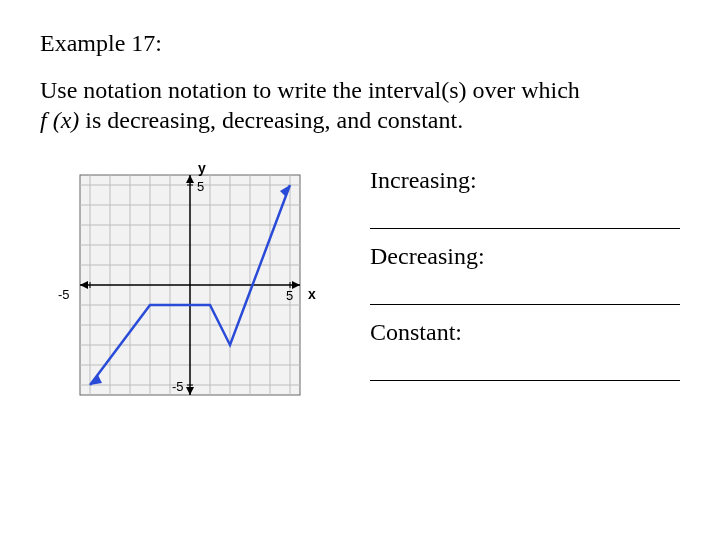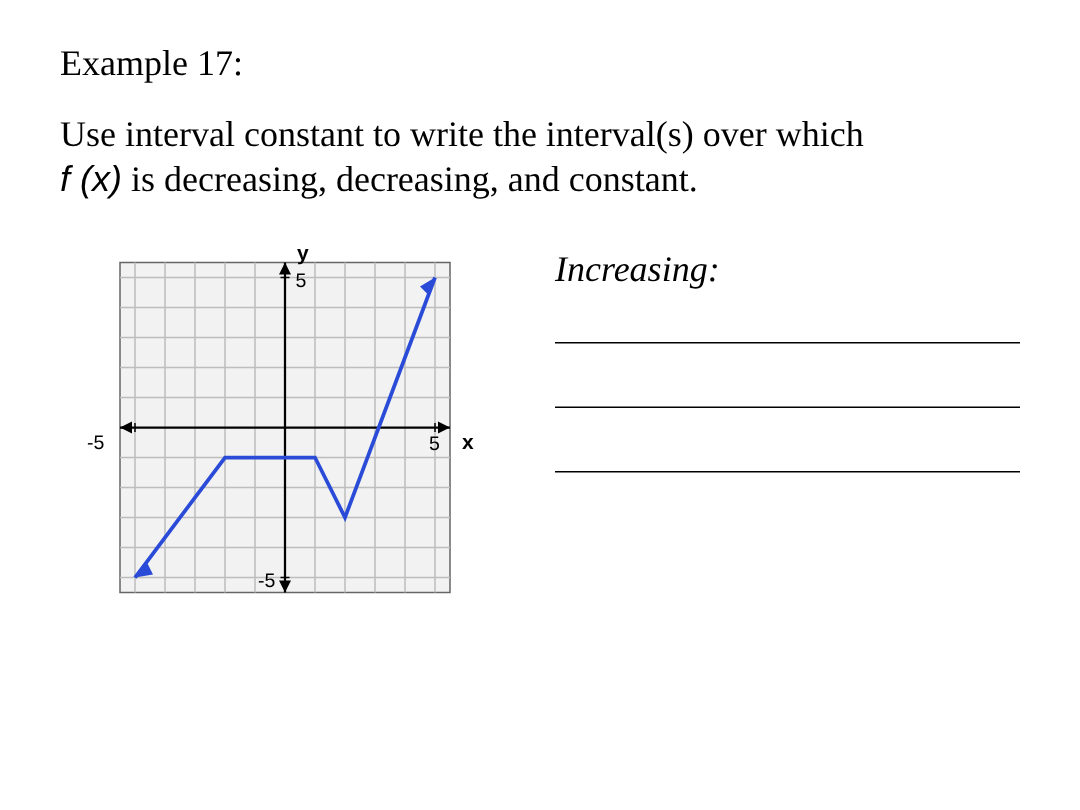--- a/index.html
+++ b/index.html
@@ -15,53 +15,52 @@
   }
   .title {
     margin-bottom: 18px;
   }
   .prompt {
     line-height: 1.25;
     margin-bottom: 20px;
   }
   .fx {
     font-style: italic;
-    font-family: Liberation Sans, sans-serif;
+    font-family: Liberation Serif, serif;
   }
   .content-row {
     display: flex;
     gap: 30px;
     align-items: flex-start;
   }
   .graph-wrap {
     flex: 0 0 auto;
   }
   .answers {
     flex: 1 1 auto;
     padding-top: 8px;
-    font-style: italic;
   }
   .answer-label {
     margin-top: 4px;
     margin-bottom: 6px;
   }
   .answer-line {
     border-bottom: 1px solid #000;
     height: 28px;
     margin-bottom: 14px;
   }
   svg { display:block; }
 </style>
 </head>
 <body>
 
 <div class="title">Example 17:</div>
 
 <div class="prompt">
-  <span>Use interval constant to write the interval(s) over which</span><br>
+  <span>Use notation notation to write the interval(s) over which</span><br>
   <span class="fx">f (x)</span><span> is decreasing, decreasing, and constant.</span>
 </div>
 
 <div class="content-row">
   <div class="graph-wrap">
     <svg width="300" height="280" viewBox="0 0 300 280">
 
       <rect x="40" y="20" width="220" height="220" fill="#f2f2f2" stroke="#666" stroke-width="1"></rect>
 
       <g stroke="#bdbdbd" stroke-width="1">
@@ -121,17 +120,19 @@
       <text x="132" y="236" font-size="13" font-family="Arial">-5</text>
       <text x="18" y="144" font-size="13" font-family="Arial">-5</text>
       <text x="246" y="145" font-size="13" font-family="Arial">5</text>
     </svg>
   </div>
 
   <div class="answers">
     <div class="answer-label">Increasing:</div>
     <div class="answer-line"></div>
 
+    <div class="answer-label">Decreasing:</div>
     <div class="answer-line"></div>
 
+    <div class="answer-label">Constant:</div>
     <div class="answer-line"></div>
   </div>
 </div>
 
 </body></html>

